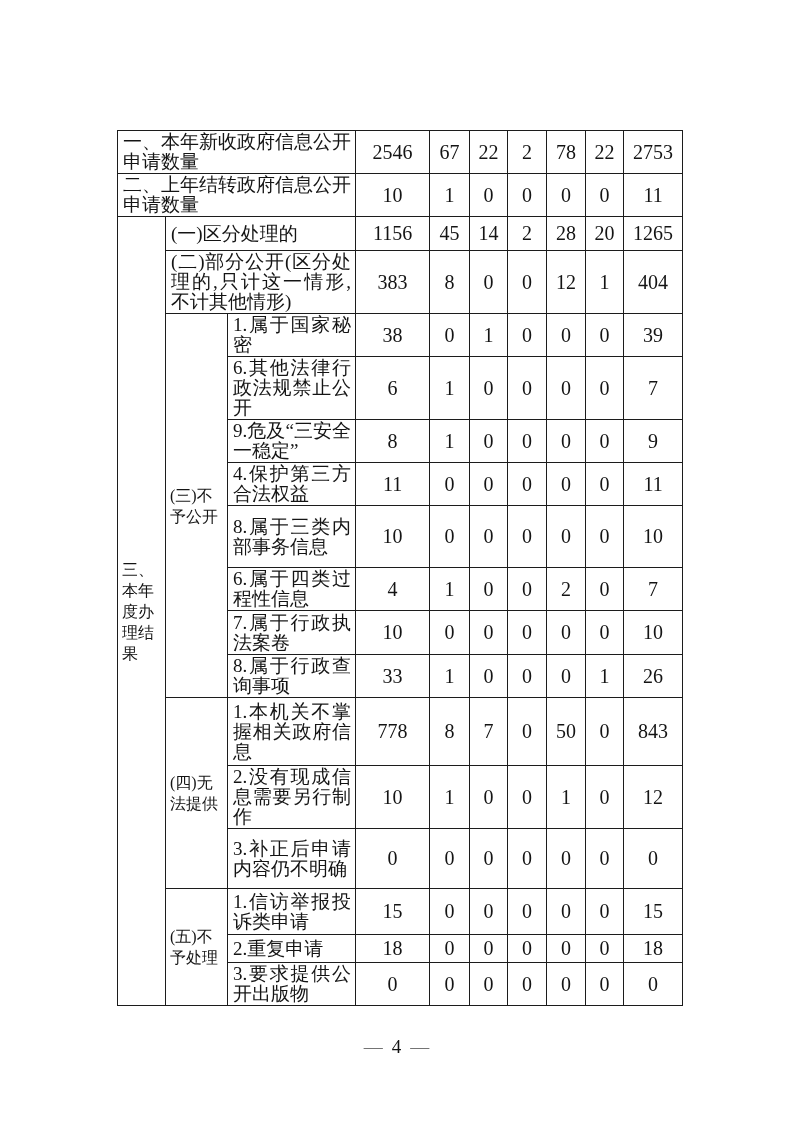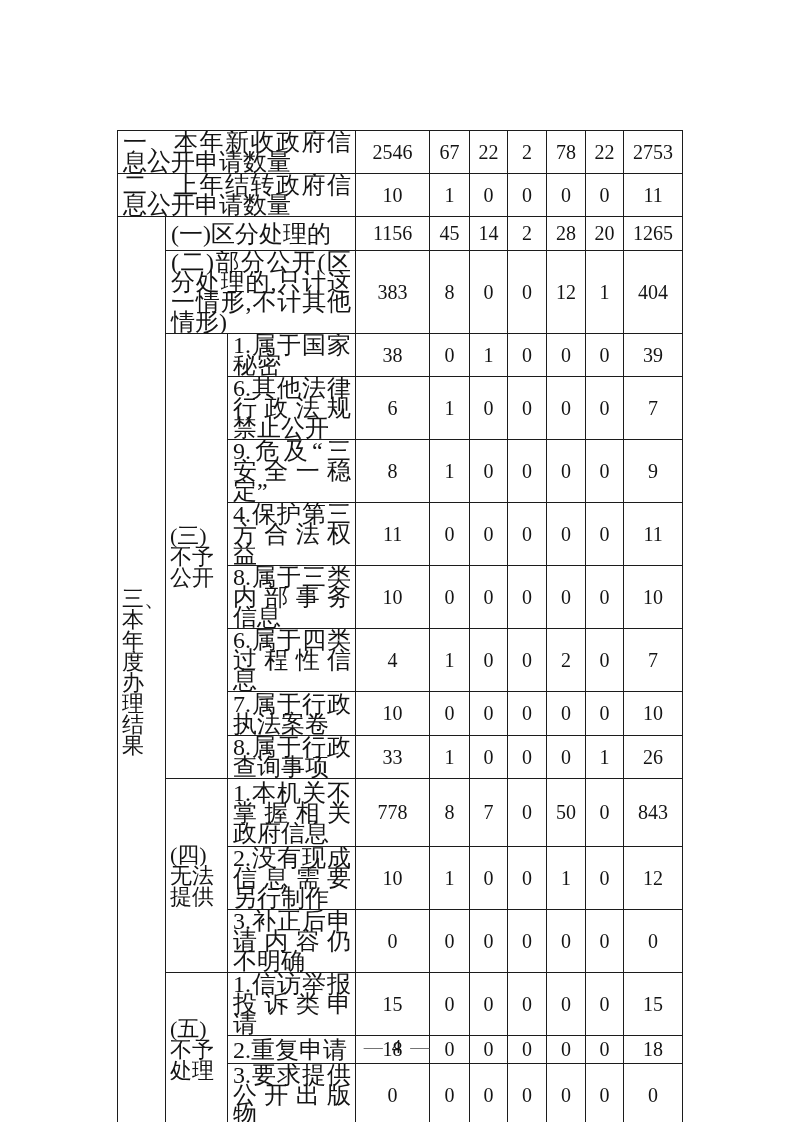--- a/index.html
+++ b/index.html
@@ -20,27 +20,27 @@
     border-collapse: collapse;
     table-layout: fixed;
   }
   table.report-table td {
     border: 1.6px solid #1c1c1c;
     vertical-align: middle;
     overflow: hidden;
     box-sizing: border-box;
   }
   td.lbl {
-    font-size: 24px;
+    font-size: 19px;
     line-height: 20px;
     text-align: justify;
     padding: 1px 4px 1px 5px;
   }
   td.grp {
-    font-size: 22px;
+    font-size: 16px;
     line-height: 21px;
     text-align: left;
     padding: 2px 2px 2px 4px;
   }
   td.v {
     font-size: 20px;
     text-align: center;
     padding: 0;
   }
   .footer {

